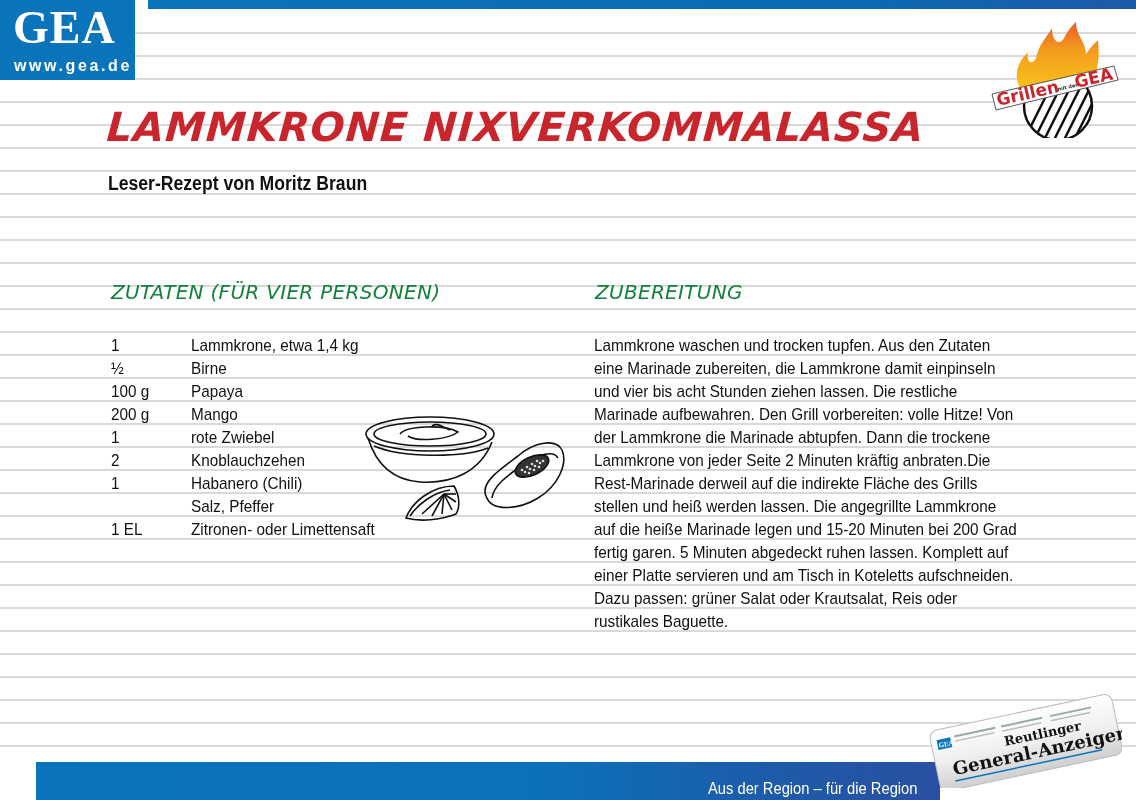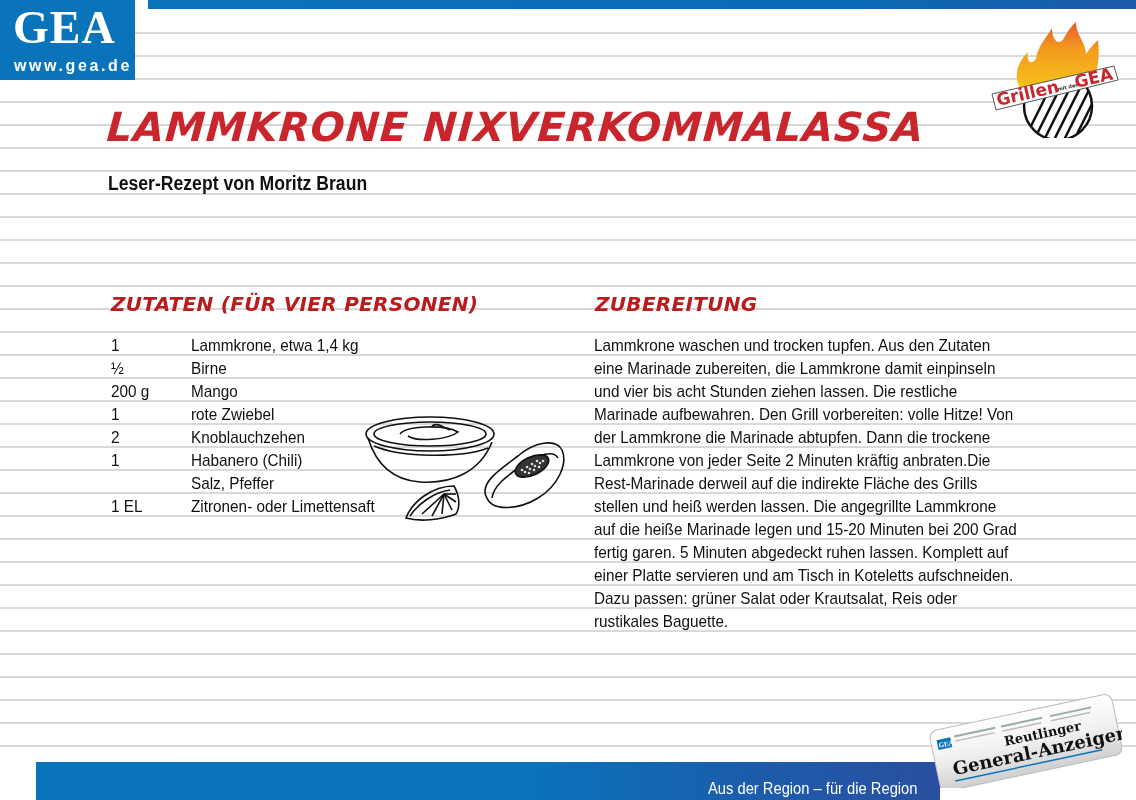--- a/index.html
+++ b/index.html
@@ -83,26 +83,26 @@
       font-family: "Liberation Sans", sans-serif;
       font-weight: bold;
       font-size: 20px;
       color: #111;
       transform: scaleX(0.88);
       transform-origin: left top;
       white-space: nowrap;
     }
     .section-head {
       position: absolute;
-      top: 292px;
+      top: 280px;
       font-family: "DejaVu Sans", sans-serif;
-      font-weight: bold;
+      font-weight: normal;
       font-style: italic;
       font-size: 20px;
-      color: #b91c1c;
+      color: #15803d;
       white-space: nowrap;
       letter-spacing: 0.3px;
     }
     .ingredients {
       position: absolute;
       left: 111px;
       top: 334px;
       width: 300px;
     }
     .ing-row {
@@ -263,20 +263,24 @@
 <div class="ingredients" id="ingredients">
     <div class="ing-row">
       <span class="qty">1</span>
       <span class="item">Lammkrone, etwa 1,4 kg</span>
     </div>
     <div class="ing-row">
       <span class="qty">½</span>
       <span class="item">Birne</span>
     </div>
     <div class="ing-row">
+      <span class="qty">100 g</span>
+      <span class="item">Papaya</span>
+    </div>
+    <div class="ing-row">
       <span class="qty">200 g</span>
       <span class="item">Mango</span>
     </div>
     <div class="ing-row">
       <span class="qty">1</span>
       <span class="item">rote Zwiebel</span>
     </div>
     <div class="ing-row">
       <span class="qty">2</span>
       <span class="item">Knoblauchzehen</span>

